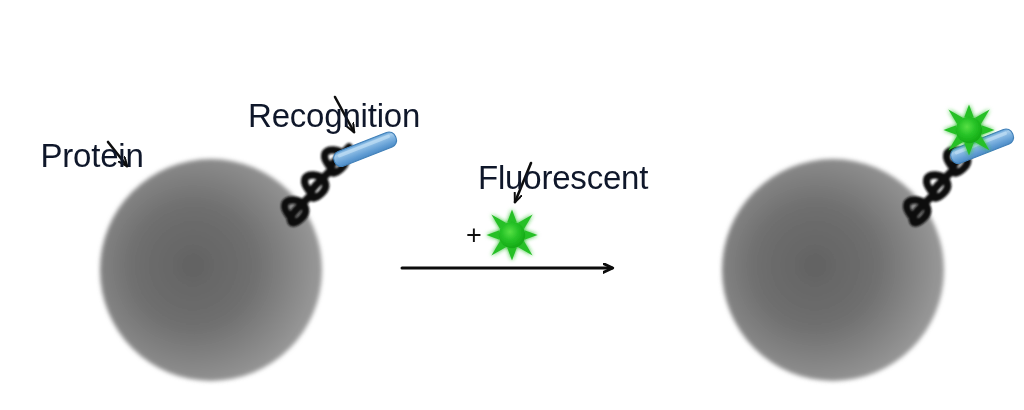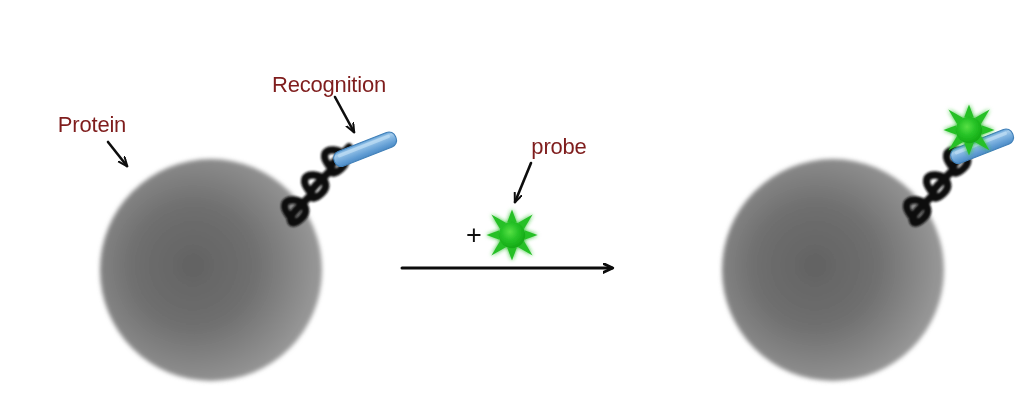--- a/index.html
+++ b/index.html
@@ -10,22 +10,22 @@
   #stage {
     position: relative;
     width: 1024px;
     height: 410px;
     background: #ffffff;
     overflow: hidden;
     font-family: "Liberation Sans", sans-serif;
   }
   .label {
     position: absolute;
-    color: #7f1d1d;
-    font-size: 22px;
+    color: #0f172a;
+    font-size: 33px;
     line-height: 1.12;
     text-align: center;
     white-space: pre;
     letter-spacing: -0.2px;
   }
   .plus-sign {
     position: absolute;
     color: #101010;
     font-size: 27px;
     font-weight: 500;
@@ -198,18 +198,18 @@
 
   <div class="label" style="left:18px; top:64px; width:148px;">
     <div>Protein</div>
   </div>
 
   <div class="label" style="left:248px; top:24px; width:162px;">
     <div>Recognition</div>
   </div>
 
   <div class="label" style="left:478px; top:86px; width:162px;">
-    <div>probe</div>
+    <div>Fluorescent</div>
   </div>
 
   <div class="plus-sign" style="left:466px; top:222px;">+</div>
 
 </div>
 
 </body></html>

